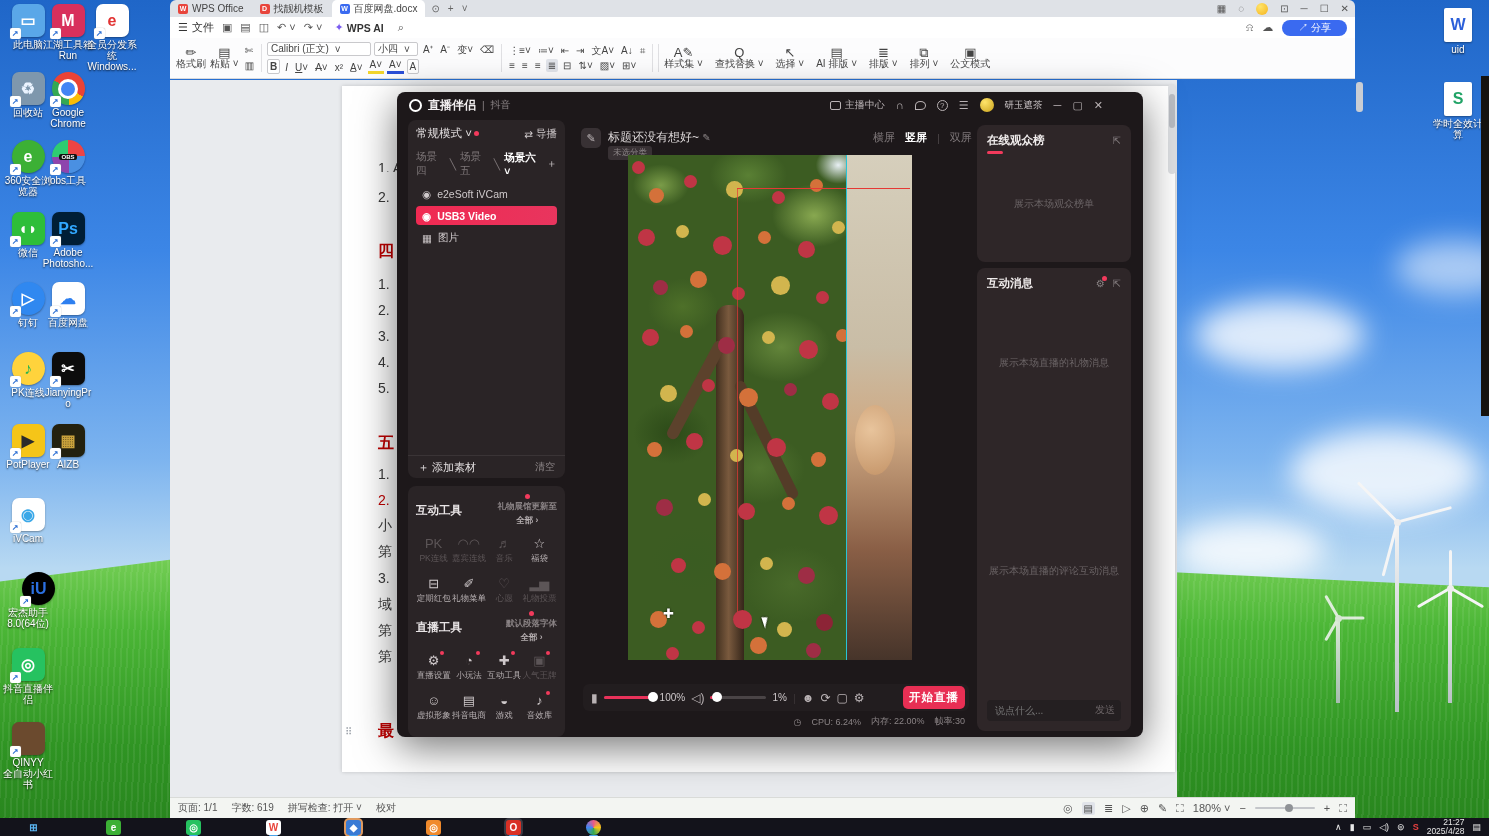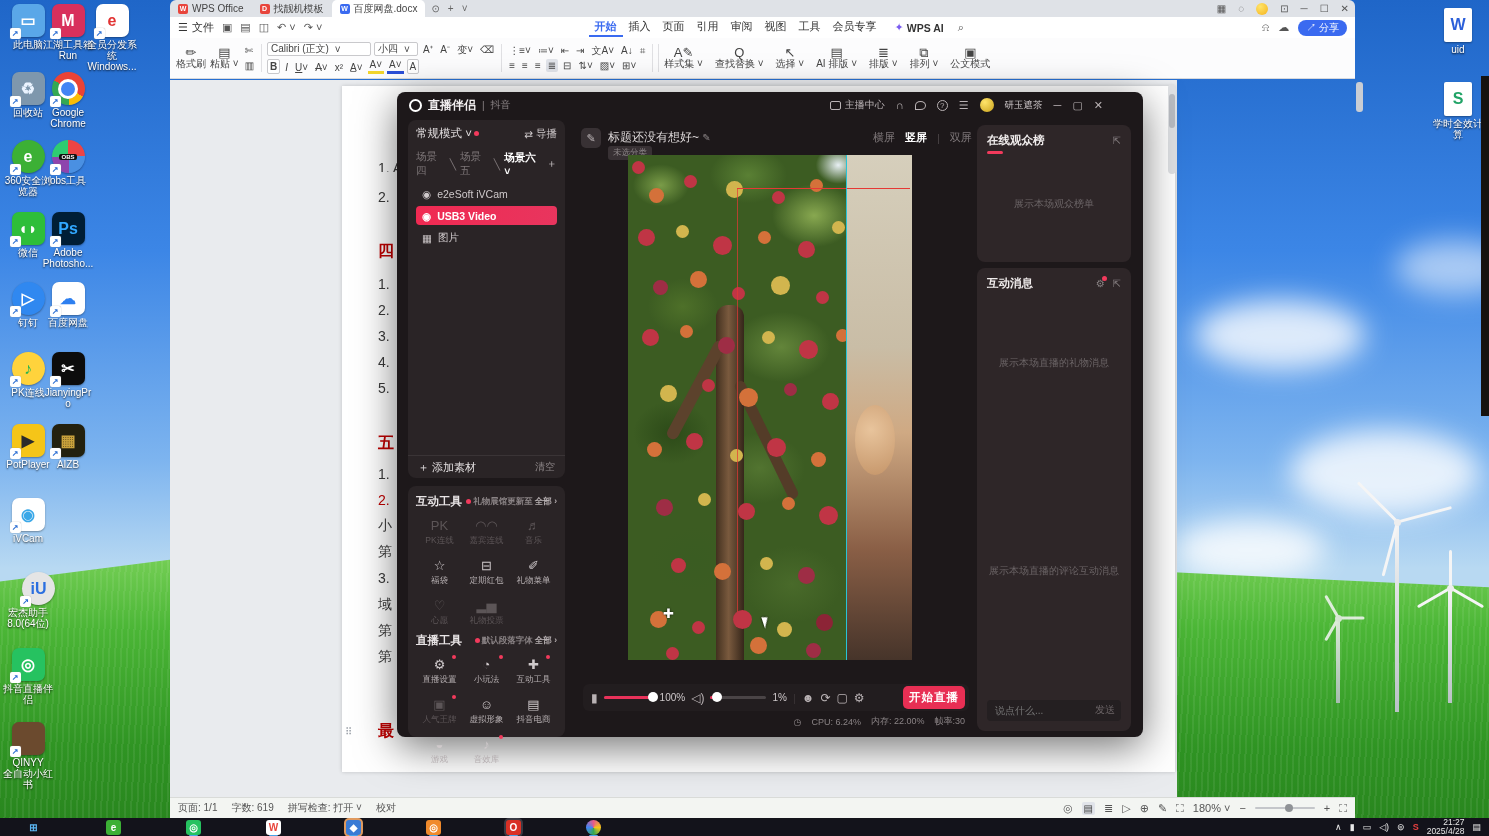--- a/index.html
+++ b/index.html
@@ -37,21 +37,21 @@
   .wtab { display:flex; align-items:center; gap:4px; padding:0 8px; font-size:10px; color:#444; max-width:140px; white-space:nowrap; overflow:hidden; }
   .wtab.active { background:#fff; border-radius:5px 5px 0 0; }
   .wtab .tlogo { width:10px; height:10px; border-radius:2px; flex:none; display:flex; align-items:center; justify-content:center; font-size:7px; color:#fff; font-weight:bold; }
   .tab-extra { display:flex; align-items:center; gap:8px; margin-left:6px; color:#666; font-size:10px; }
   .tabbar-right { position:absolute; right:6px; top:0; height:17px; display:flex; align-items:center; gap:12px; color:#555; font-size:10px; }
   .smiley { width:12px; height:12px; border-radius:50%; background:radial-gradient(circle at 35% 30%,#ffe46a,#f5b31c); }
   #wps .menubar { height:21px; background:#fff; display:flex; align-items:center; padding:0 8px; gap:8px; }
   .menu-item { padding:0 6px; font-size:11px; color:#333; }
   .menu-item.active { color:#3a6af0; font-weight:bold; border-bottom:2px solid #3a6af0; padding-bottom:1px; }
   .qicon { color:#555; font-size:11px; }
-  .share-pill { background:#3a6af0; color:#fff; border-radius:8px; font-size:10px; padding:1px 8px; }
+  .share-pill { background:#3a6af0; color:#fff; border-radius:8px; font-size:10px; padding:1px 16px; }
   #wps .ribbon { height:41px; background:#fcfcfd; border-bottom:1px solid #d8dade; display:flex; align-items:center; padding:0 6px; gap:5px; font-size:10px; color:#444; }
   .rgroup { display:flex; align-items:center; gap:4px; height:36px; }
   .rsep { width:1px; height:28px; background:#e0e0e3; }
   .rstack { display:flex; flex-direction:column; align-items:center; justify-content:center; line-height:11px; }
   .rstack .g { font-size:13px; }
   .rrows { display:flex; flex-direction:column; gap:2px; }
   .rrow { display:flex; align-items:flex-end; gap:3px; }
   .rb { padding:0 2px; color:#444; font-size:10px; line-height:13px; }
   .rb.boxed { border:1px solid #c9c9cc; border-radius:2px; background:#fff; }
   .rb.active { background:#e1e4ea; border-radius:2px; }
@@ -90,22 +90,22 @@
   .mode-row { display:flex; align-items:center; font-size:11.5px; color:#e3dfe0; }
   .reddot { width:5px; height:5px; border-radius:50%; background:#f23a5c; display:inline-block; margin-left:2px; vertical-align:top; }
   .scene-row { display:flex; align-items:center; gap:4px; margin-top:9px; font-size:10.5px; color:#7d7678; }
   .scene-row .cur { color:#fff; font-weight:bold; }
   .srcrow { display:flex; align-items:center; gap:6px; height:19px; border-radius:4px; padding:0 6px; margin-top:3px; color:#cfc9cb; font-size:10.5px; }
   .srcrow.sel { background:linear-gradient(90deg,#f02a52,#e8355e); color:#fff; font-weight:bold; }
   .addrow { position:absolute; left:0; bottom:0; width:100%; height:23px; border-top:1px solid #3a3436;
     display:flex; align-items:center; padding:0 10px; color:#e3dfe0; font-size:11px; }
   #left2 { left:11px; top:394px; width:157px; height:251px; padding:8px 8px 4px; }
   .sec-head { display:flex; align-items:center; font-size:11.5px; color:#e8e4e5; font-weight:bold; }
-  .sec-badge { margin-left:auto; font-size:8.5px; color:#8a8385; display:flex; align-items:center; gap:2px; }
-  .grid { display:grid; grid-template-columns:repeat(3,1fr); margin-top:4px; }
+  .sec-badge { margin-left:auto; font-size:8.5px; color:#8a8385; display:flex; align-items:center; gap:2px;flex-direction:column; }
+  .grid { display:grid; grid-template-columns:repeat(4,1fr); margin-top:4px; }
   .gcell { height:40px; display:flex; flex-direction:column; align-items:center; justify-content:center; gap:2px; position:relative; }
   .gcell .gi { font-size:13px; color:#cfc9cb; line-height:14px; }
   .gcell .gl { font-size:8.5px; color:#b5aeb0; white-space:nowrap; }
   .gcell.dim .gi,.gcell.dim .gl { color:#5c5557; }
   .gcell .dot { position:absolute; top:3px; right:7px; width:4px; height:4px; border-radius:50%; background:#f23a5c; }
   
   .edit-chip { position:absolute; left:184px; top:36px; width:20px; height:20px; background:#383134; border-radius:5px;
     color:#b9b2b4; font-size:11px; display:flex; align-items:center; justify-content:center; }
   .ptitle { position:absolute; left:211px; top:37px; font-size:12px; color:#ddd8d9; }
   .ptag { position:absolute; left:211px; top:54px; background:#383134; color:#8a8385; font-size:8.5px; padding:1px 5px; border-radius:3px; }
@@ -261,21 +261,21 @@
       <div class="lbl">PotPlayer</div>
     </div>
     <div class="dicon" style="left: 2px; top: 498px;">
       <div class="img" style="border-radius: 7px; background: rgb(255, 255, 255);">
         <span style="color: rgb(58, 168, 232);">◉</span>
         <div class="arrow">↗</div>
       </div>
       <div class="lbl">iVCam</div>
     </div>
     <div class="dicon" style="left: 2px; top: 572px;">
-      <div class="img" style="border-radius: 50%; background: #e5e5e5; margin-left: 20px;">
+      <div class="img" style="border-radius: 50%; background: #000000; margin-left: 20px;">
         <span style="color: rgb(43, 111, 224);">iU</span>
         <div class="arrow">↗</div>
       </div>
       <div class="lbl">宏杰助手
 8.0(64位)</div>
     </div>
     <div class="dicon" style="left: 2px; top: 648px;">
       <div class="img" style="border-radius: 7px; background: rgb(38, 194, 96);">
         <span style="color: rgb(255, 255, 255);">◎</span>
         <div class="arrow">↗</div>
@@ -395,30 +395,20 @@
   <div class="menubar">
     <span style="display:flex;align-items:center;gap:4px;font-size:11px;">
       <span>☰</span>
       <span>文件</span>
     </span>
     <span class="qicon">▣</span>
     <span class="qicon">▤</span>
     <span class="qicon">◫</span>
     <span class="qicon">↶ ˅</span>
     <span class="qicon">↷ ˅</span>
-    <span id="wps-menus" style="display:flex;margin-left:258px;">
-        <span class="menu-item active">开始</span>
-        <span class="menu-item">插入</span>
-        <span class="menu-item">页面</span>
-        <span class="menu-item">引用</span>
-        <span class="menu-item">审阅</span>
-        <span class="menu-item">视图</span>
-        <span class="menu-item">工具</span>
-        <span class="menu-item">会员专享</span>
-      </span>
     <span style="display:flex;align-items:center;gap:3px;margin-left:4px;">
       <span style="color:#7a5cf0;">✦</span>
       <b style="font-size:10.5px;">WPS AI</b>
     </span>
     <span class="qicon" style="margin-left:6px;">⌕</span>
     <span style="margin-left:auto;display:flex;align-items:center;gap:9px;">
       <span class="qicon">⍾</span>
       <span class="qicon">☁</span>
       <span class="share-pill">↗ <span>分享</span></span>
     </span>

